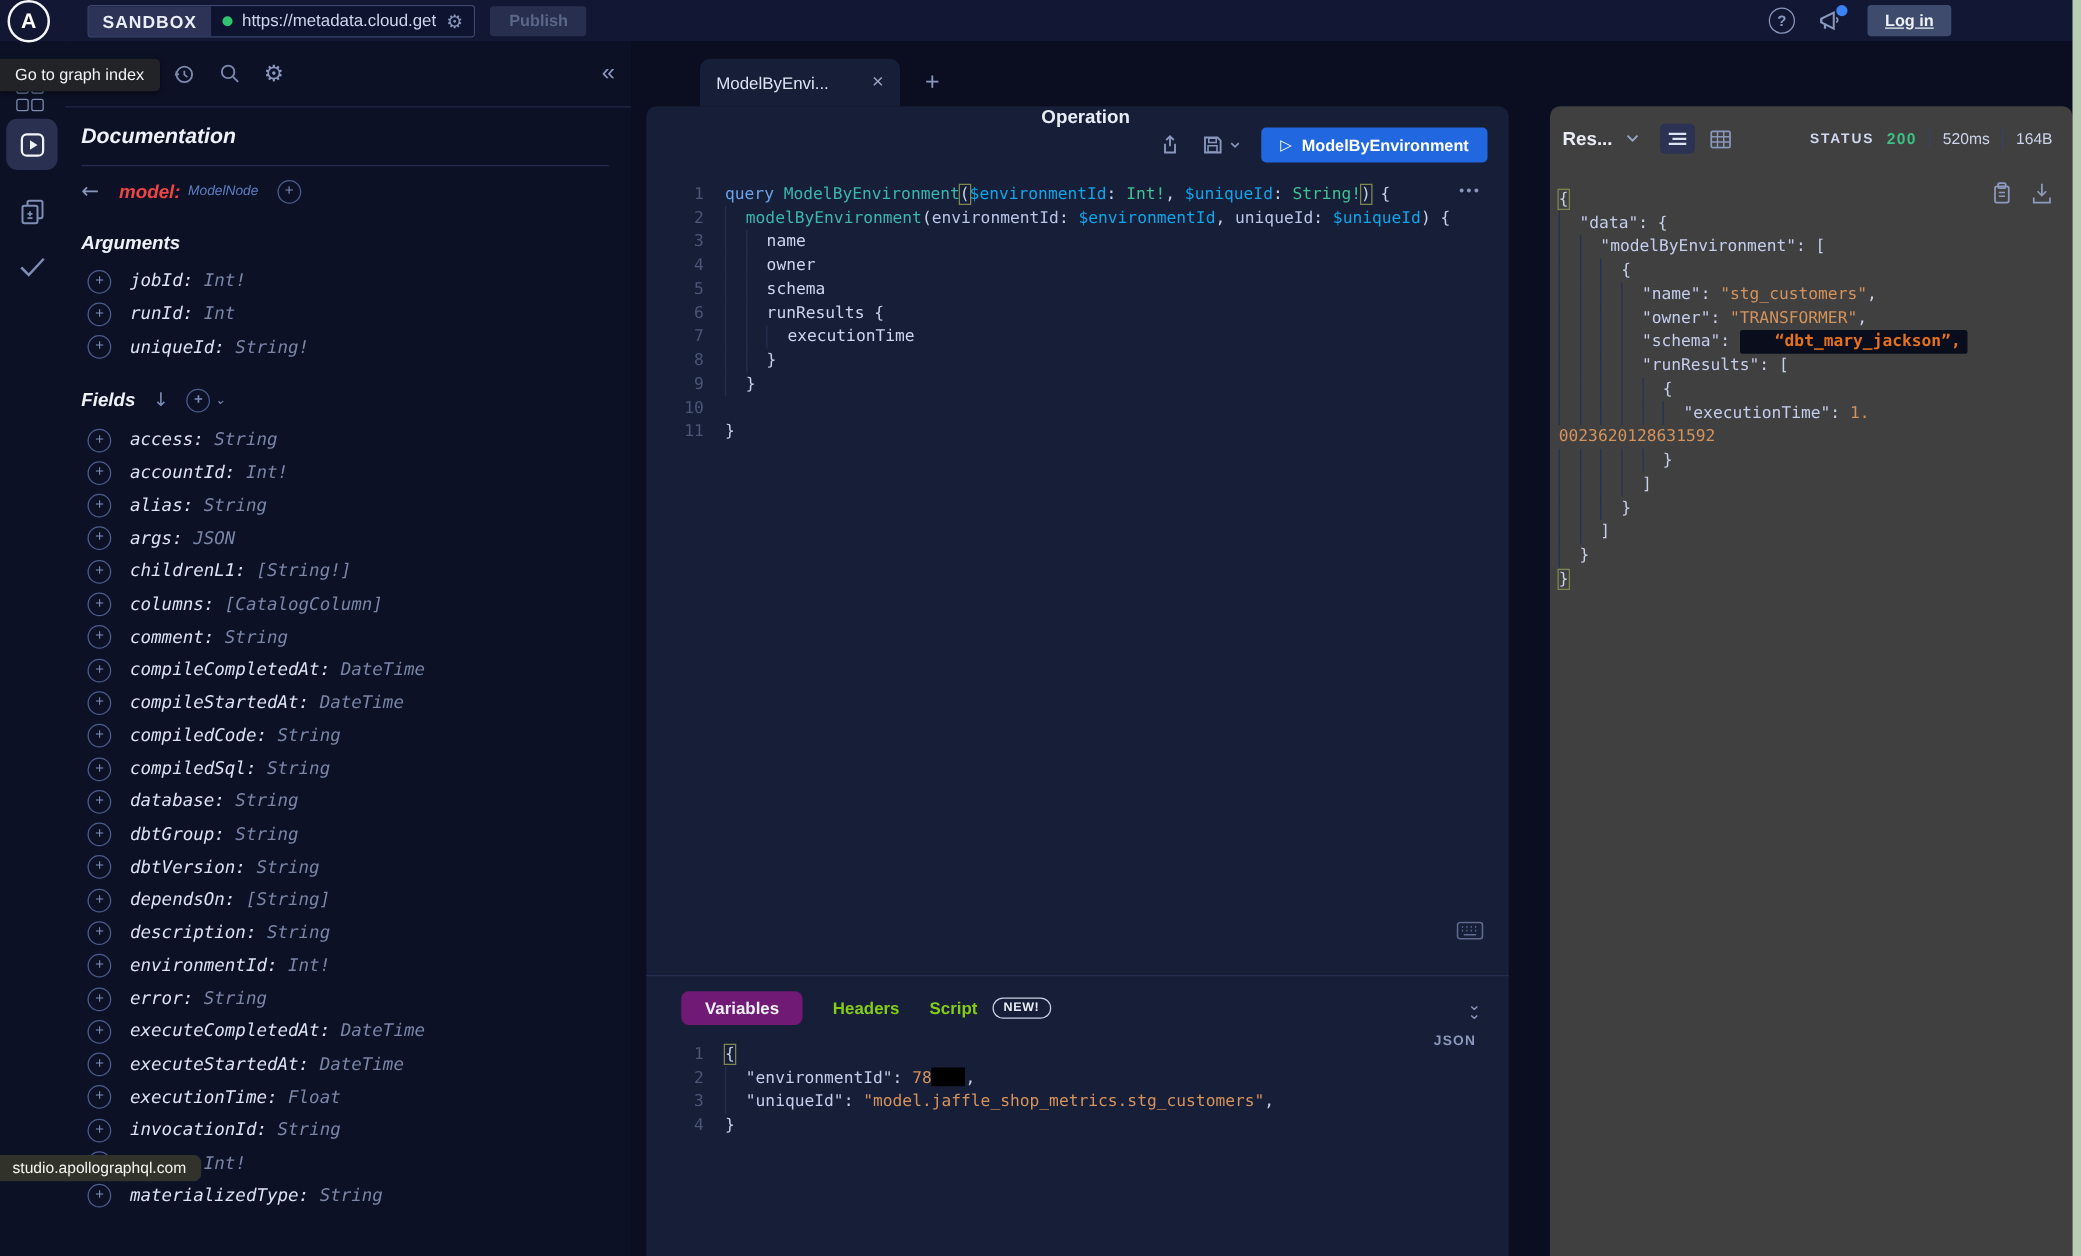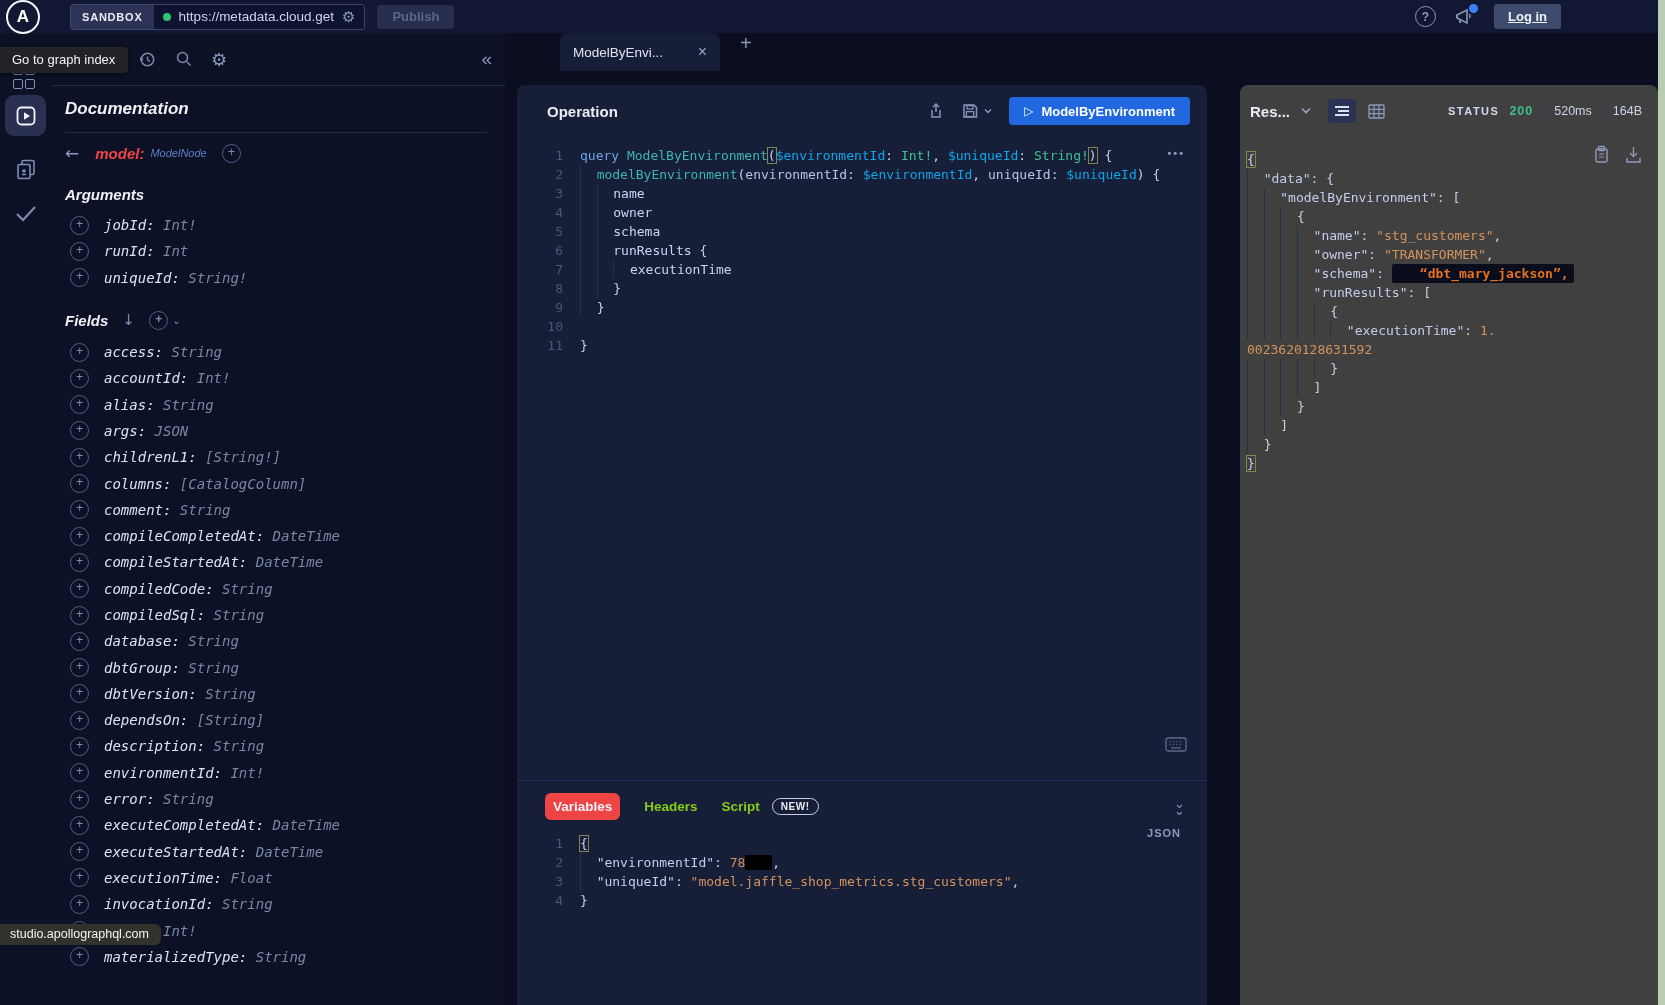--- a/index.html
+++ b/index.html
@@ -5,21 +5,21 @@
   html,body{margin:0;padding:0;background:#05070f;}
   .app{position:relative;width:1665px;height:1005px;overflow:hidden;background:#0a0e20;
        font-family:"Liberation Sans",sans-serif;color:#dfe5f3;}
   
   .topbar{position:absolute;left:0;top:0;width:100%;height:33px;background:#121833;
           display:flex;align-items:center;z-index:5;}
   .logo{margin-left:6px;width:30px;height:30px;border:2.5px solid #f5f6fa;border-radius:50%;
         display:flex;align-items:center;justify-content:center;font-weight:bold;font-size:17px;color:#fff;}
   .urlgroup{margin-left:30px;display:flex;align-items:stretch;height:24px;border:1px solid #3c466e;
             border-radius:3px;overflow:hidden;}
-  .sandbox{background:#2c3356;display:flex;align-items:center;padding:0 11px;font-size:11px;
+  .sandbox{background:#2c3356;display:flex;align-items:center;padding:0 11px;font-size:14px;
            font-weight:bold;letter-spacing:.8px;color:#e9edf6;}
   .urlbox{background:#0e1430;display:flex;align-items:center;padding:0 9px;gap:8px;}
   .gdot{width:8px;height:8px;border-radius:50%;background:#2fc46e;}
   .urltext{font-size:13.5px;color:#ccd5ec;max-width:165px;overflow:hidden;white-space:nowrap;}
   .gear{color:#8a97bd;font-size:15px;font-family:"DejaVu Sans",sans-serif;}
   .publish{margin-left:12px;height:24px;background:#272e4e;border-radius:3px;display:flex;
            align-items:center;padding:0 15px;font-size:13px;font-weight:bold;color:#5a6788;}
   .tb-right{margin-left:auto;display:flex;align-items:center;gap:18px;padding-right:104px;}
   .qmark{width:19px;height:19px;border:1.5px solid #8a97bd;border-radius:50%;color:#8a97bd;
          font-size:12px;font-weight:bold;display:flex;align-items:center;justify-content:center;}
@@ -57,30 +57,30 @@
   .sect{margin-top:20px;margin-bottom:9px;font-size:15px;font-weight:bold;color:#eef1f7;
         display:flex;align-items:center;gap:14px;}
   .sect .sort{color:#7d8cb5;font-weight:normal;font-size:15px;font-family:"DejaVu Sans",sans-serif;}
   .sect .mini-chev{color:#7d8cb5;font-size:10px;font-weight:normal;}
   .frow{display:flex;align-items:center;height:26.3px;padding-left:5px;}
   .frow .mono{margin-left:15px;font-family:"DejaVu Sans Mono",monospace;font-size:14px;white-space:pre;}
   .fname{color:#dde3f2;}
   .ftype{color:#7a86a6;}
   
   .tabstrip{position:absolute;left:505px;top:33px;right:7px;height:52px;background:#0a0e20;
-            display:flex;align-items:flex-start;}
+            display:flex;align-items:flex-end;}
   .tab{margin-left:55px;height:38px;width:160px;background:#171e38;border-radius:8px 8px 0 0;
        display:flex;align-items:center;padding:0 13px;box-sizing:border-box;}
   .tab .tlabel{font-size:13.5px;color:#dde4f4;flex:1;white-space:nowrap;overflow:hidden;}
   .tab .tclose{color:#9aa5c4;font-size:16px;margin-left:6px;}
   .tabplus{margin-left:20px;margin-bottom:9px;color:#8a97bd;font-size:20px;line-height:20px;}
   
   .card{position:absolute;left:517px;top:85px;width:690px;bottom:0;background:#171e38;
         border-radius:8px 8px 0 0;}
-  .op-header{height:52px;display:flex;align-items:center;padding:0 17px 0 30px;}
+  .op-header{height:52px;display:flex;align-items:center;padding:0 17px 0 30px;flex-direction:column;}
   .op-title{font-size:15px;font-weight:bold;color:#e9edf6;}
   .op-actions{margin-left:auto;display:flex;align-items:center;gap:16px;}
   .runbtn{display:flex;align-items:center;gap:8px;background:#2168e0;border-radius:4px;height:28px;
           padding:0 15px;color:#fff;font-size:13px;font-weight:bold;}
   .runbtn .rtri{font-family:"DejaVu Sans",sans-serif;font-size:12px;font-weight:normal;}
   .savewrap{display:flex;align-items:center;gap:4px;}
   
   .codearea{position:relative;font-family:"DejaVu Sans Mono",monospace;font-size:13px;}
   .cl{display:flex;height:19px;line-height:19px;}
   .ln{flex:none;width:46px;text-align:right;padding-right:17px;color:#4b5677;}
@@ -92,21 +92,21 @@
   .tk-num{color:#d4935c;}
   .tk-brk{color:#c7d0e8;outline:1px solid #7f8750;}
   .tk-red{display:inline-block;width:27px;height:15px;background:#000;vertical-align:-3px;}
   .tk-hl{background:#0a0e1c;color:#e5701e;font-weight:bold;padding:2px 5px 2px 28px;border-radius:2px;}
   .op-editor{padding-top:9px;}
   .moredots{position:absolute;right:22px;top:62px;color:#8a97bd;font-size:11px;letter-spacing:2px;font-weight:bold;}
   .kbd-ic{position:absolute;right:20px;top:652px;}
   
   .vars{position:absolute;left:0;right:0;top:695px;bottom:0;border-top:1px solid #252d4e;}
   .vars-header{display:flex;align-items:center;padding:12px 22px 0 28px;}
-  .pill-active{background:#ef4444;border-radius:6px;padding:6px 8px;font-size:13.5px;font-weight:bold;color:#eef1f8;}
+  .pill-active{background:#701a75;border-radius:6px;padding:6px 19px;font-size:13.5px;font-weight:bold;color:#eef1f8;}
   .pill{padding:6px 0;margin-left:24px;font-size:13.5px;font-weight:bold;color:#84cc16;}
   .newbadge{margin-left:12px;border:1px solid #c8d0e4;border-radius:10px;padding:2px 8px;
             font-size:10px;font-weight:bold;letter-spacing:.5px;color:#e8ecf5;}
   .vchev{margin-left:auto;display:flex;flex-direction:column;line-height:7px;color:#8a97bd;font-size:13px;}
   .jsonlabel{position:absolute;right:26px;top:46px;font-size:11px;font-weight:bold;
              letter-spacing:1px;color:#8d99bd;}
   .vars-editor{padding-top:14px;}
   
   .resp{position:absolute;left:1240px;top:85px;width:418px;bottom:0;background:#404040;
         border-radius:8px 8px 0 0;}

